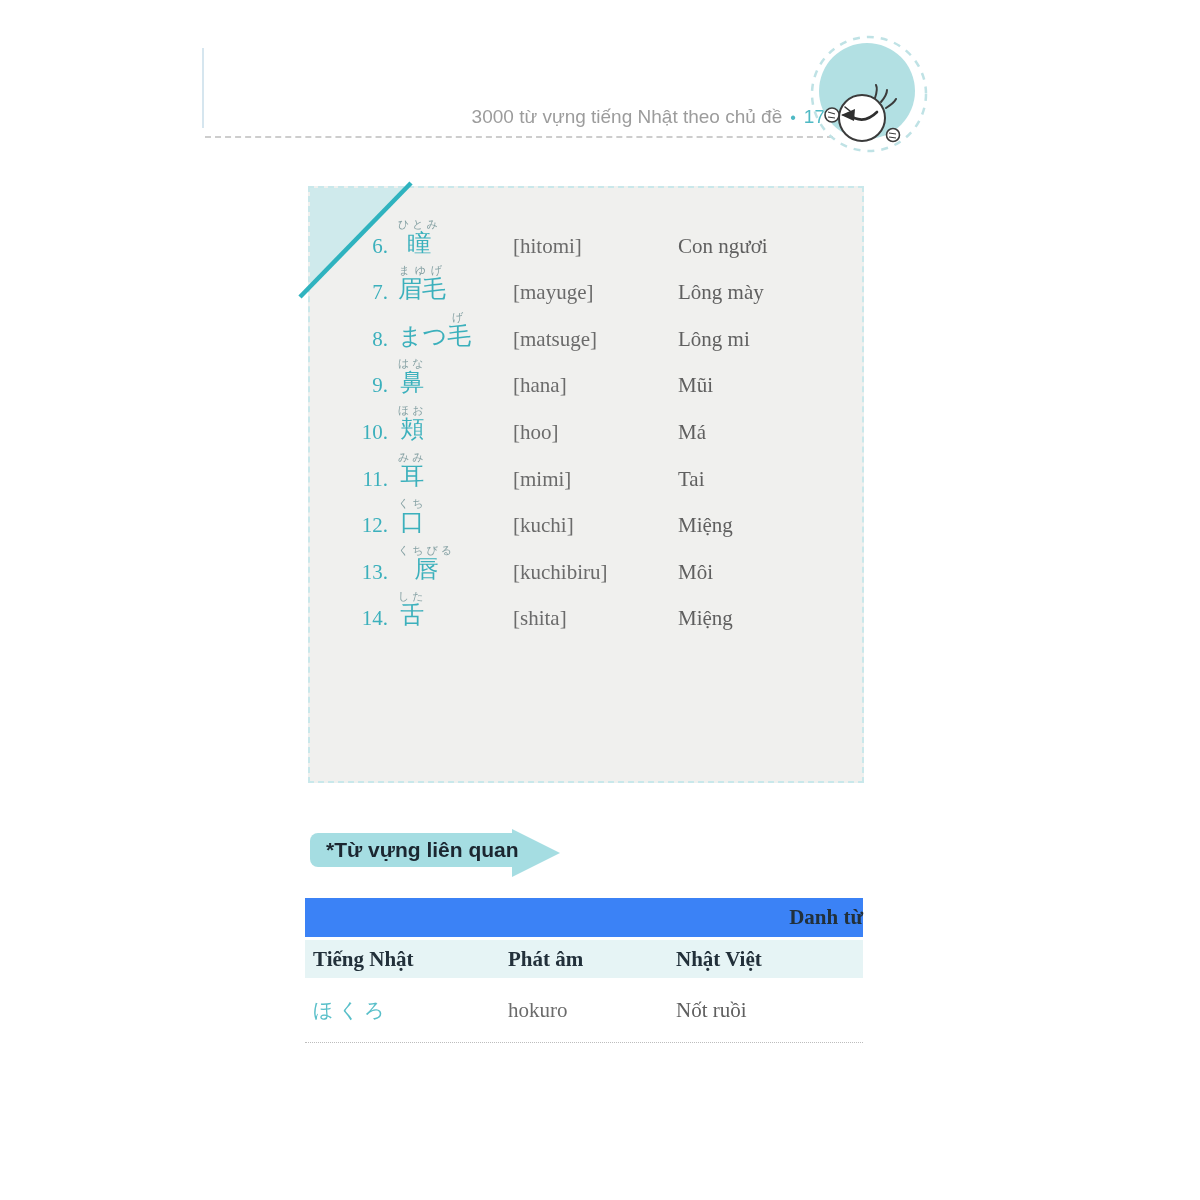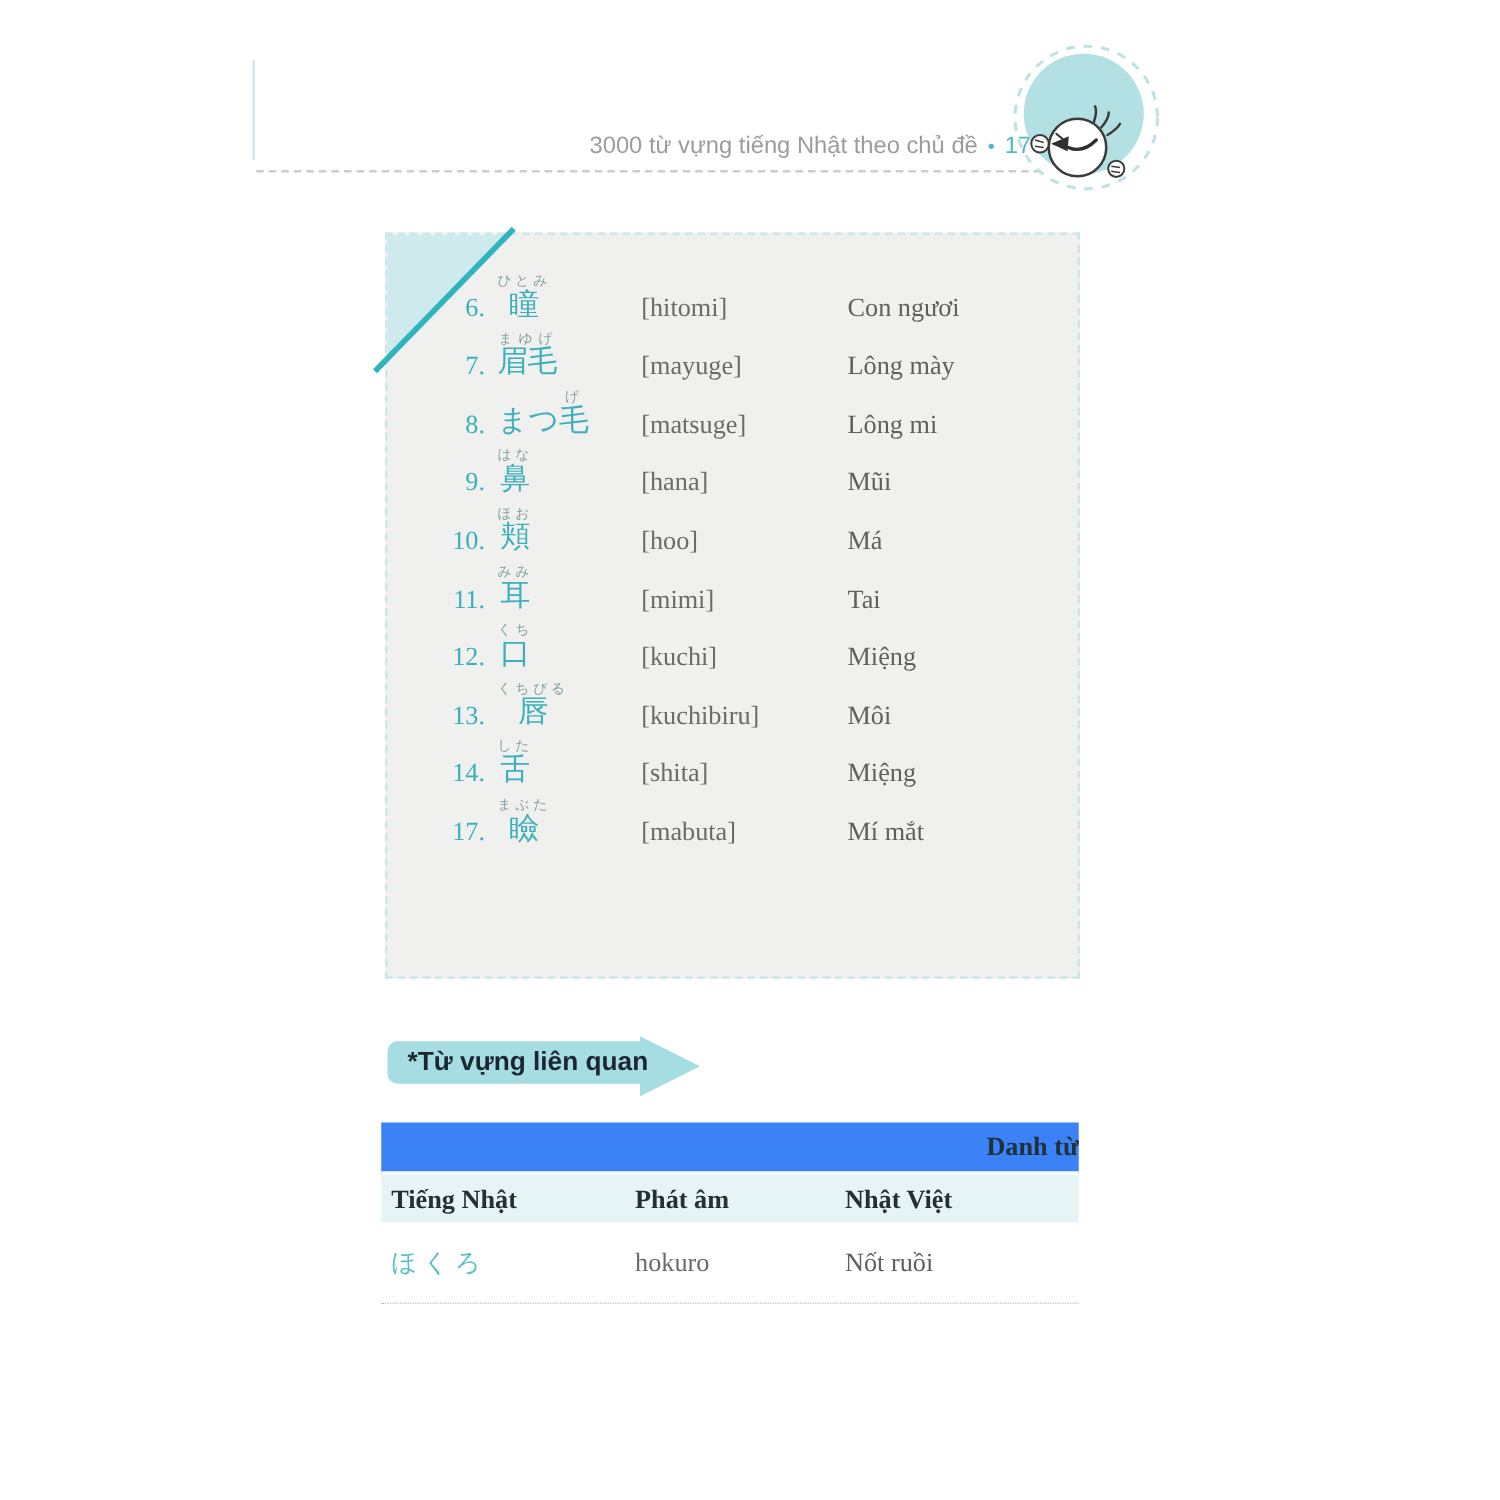--- a/index.html
+++ b/index.html
@@ -143,26 +143,20 @@
 
   <div class="vrow">
     <span class="vnum">14.</span>
     <span class="vjp"><ruby>舌<rt>した</rt></ruby></span>
     <span class="vro">[shita]</span>
     <span class="vvi">Miệng</span>
   </div>
 
 
 
-  <div class="vrow">
-    <span class="vnum">17.</span>
-    <span class="vjp"><ruby>瞼<rt>まぶた</rt></ruby></span>
-    <span class="vro">[mabuta]</span>
-    <span class="vvi">Mí mắt</span>
-  </div>
 </div>
   </section>
 
   <div class="banner">
     <div class="bbody"></div>
     <div class="bhead"></div>
     <div class="blabel">*Từ vựng liên quan</div>
   </div>
 
   <section class="rtable">

